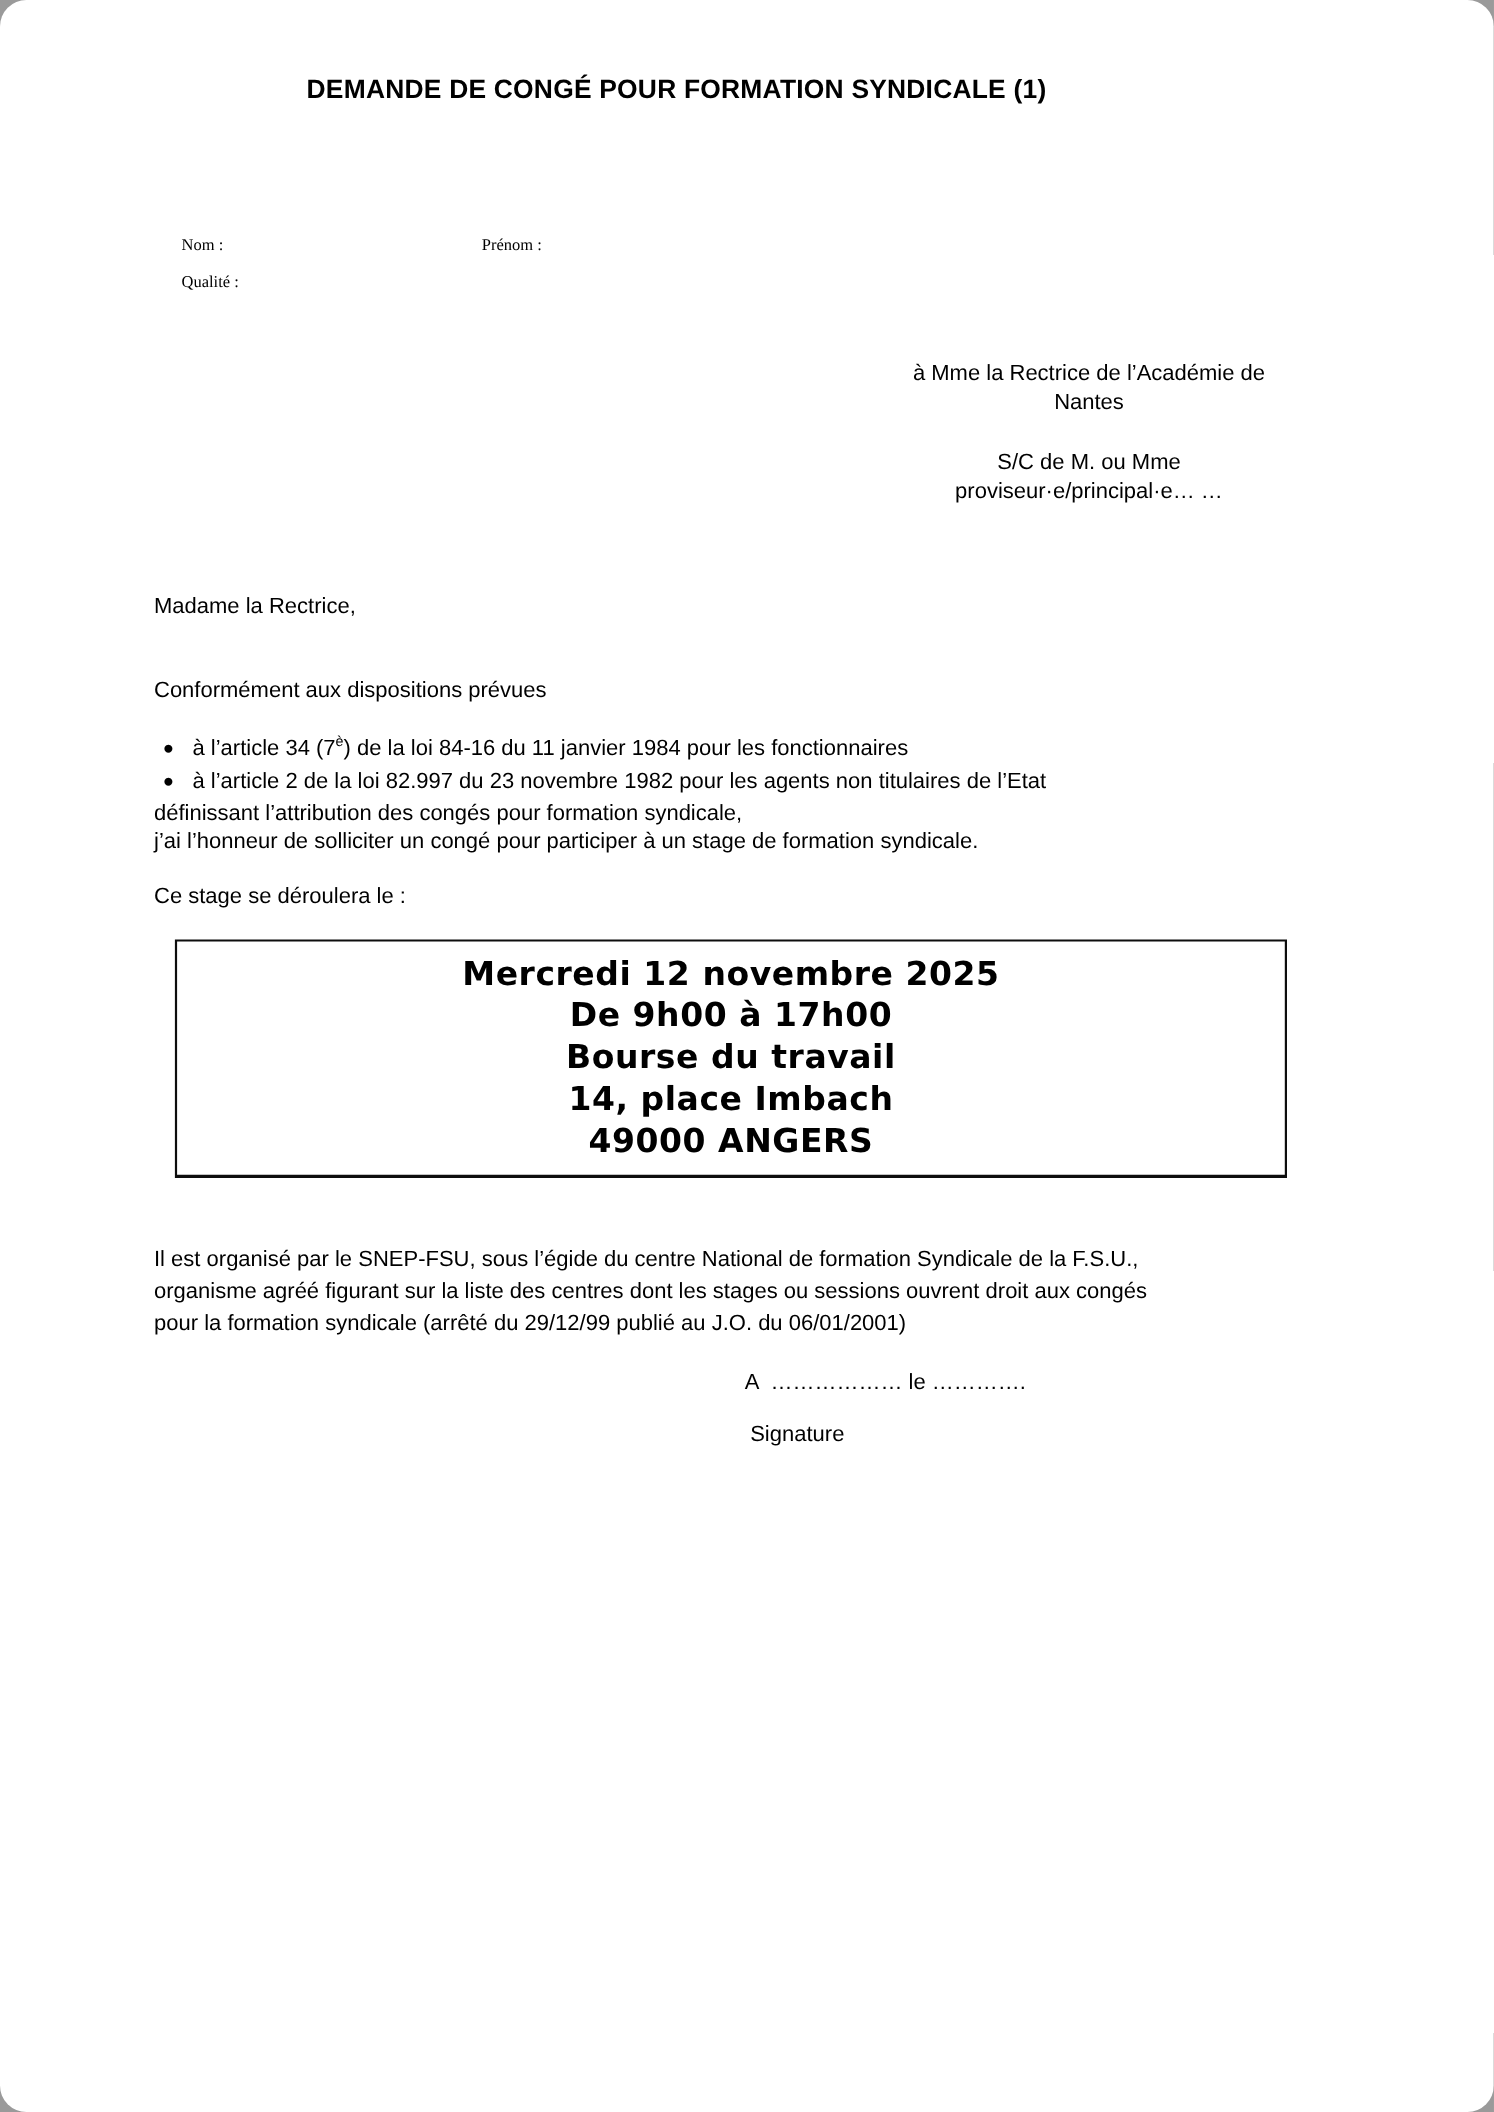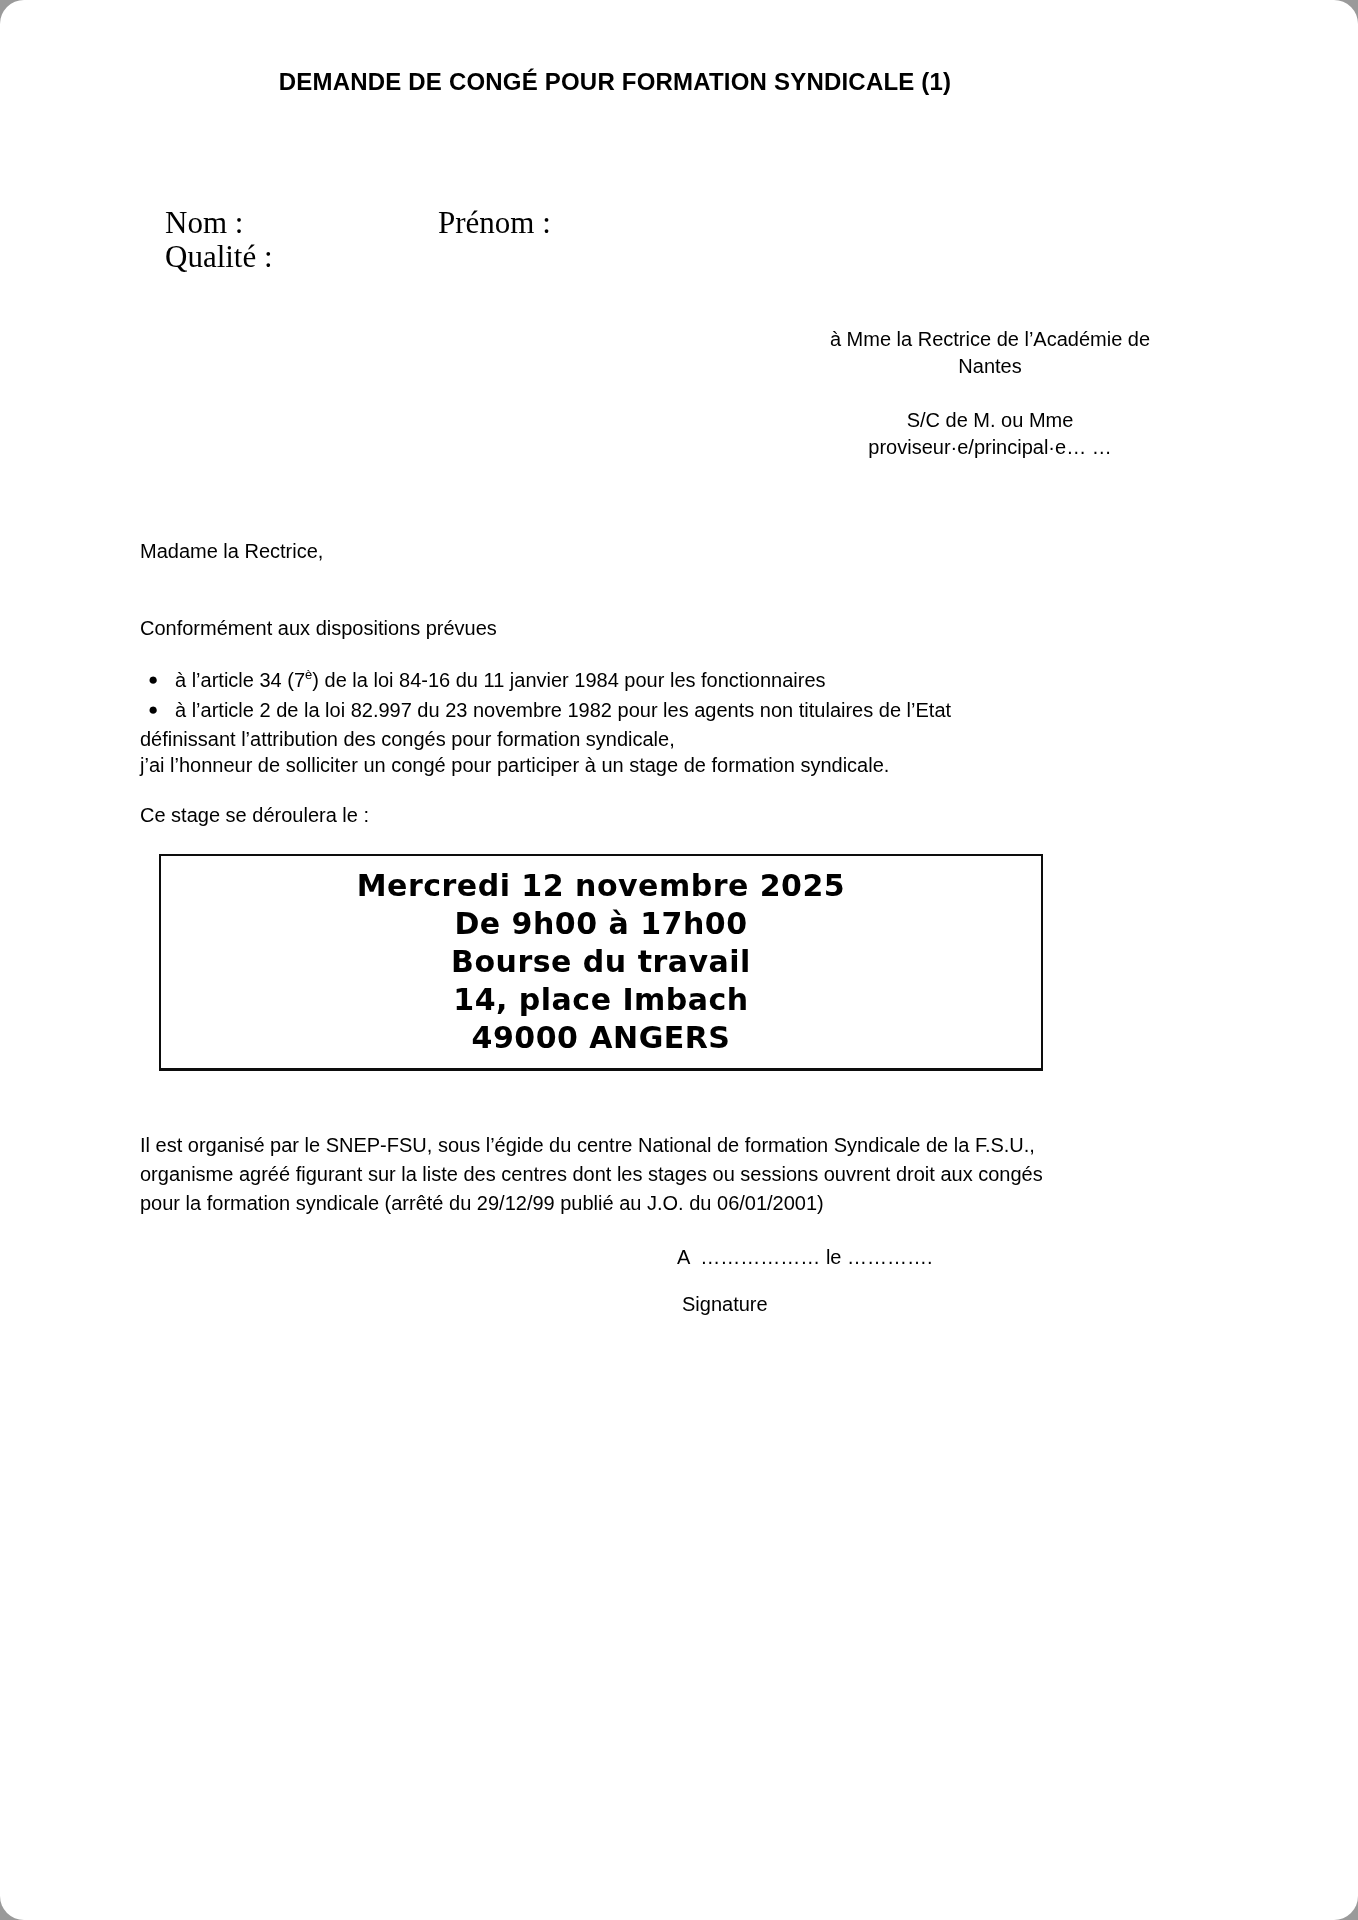--- a/index.html
+++ b/index.html
@@ -19,21 +19,21 @@
     left:140px;top:68px;width:950px;
     text-align:center;
     font-weight:bold;
     font-size:24px;line-height:28px;
     letter-spacing:0.2px;
   }
 
   .identity{
     left:165px;top:206px;width:700px;
     font-family:"Liberation Serif", serif;
-    font-size:31px;line-height:34px;
+    font-size:15px;line-height:34px;
   }
   .id-row{position:relative;height:34px;}
   .prenom{position:absolute;left:245px;top:0;margin-left:28px;}
 
   .recipient{
     left:750px;top:326px;width:480px;
     font-size:20px;line-height:27px;text-align:center;
   }
   .r-line{height:27px;white-space:pre-wrap;}
 
@@ -48,21 +48,21 @@
   sup{font-size:13px;vertical-align:super;line-height:0;}
 
   .b1{top:668px;}
   .b2{top:698px;}
   .cont1{left:140px;top:726px;}
   .cont2{left:140px;top:752px;}
   .stage-intro{left:140px;top:802px;}
 
   .stage-box{
     left:159px;top:854px;
-    width:884px;height:217px;
+    width:1011px;height:217px;
     box-sizing:border-box;
     border:2px solid #0d0d0d;
     border-bottom-width:3px;
     text-align:center;
     padding-top:11px;
   }
   .stage-line{
     font-family:"DejaVu Sans", sans-serif;
     font-weight:bold;
     font-size:30px;line-height:38px;

